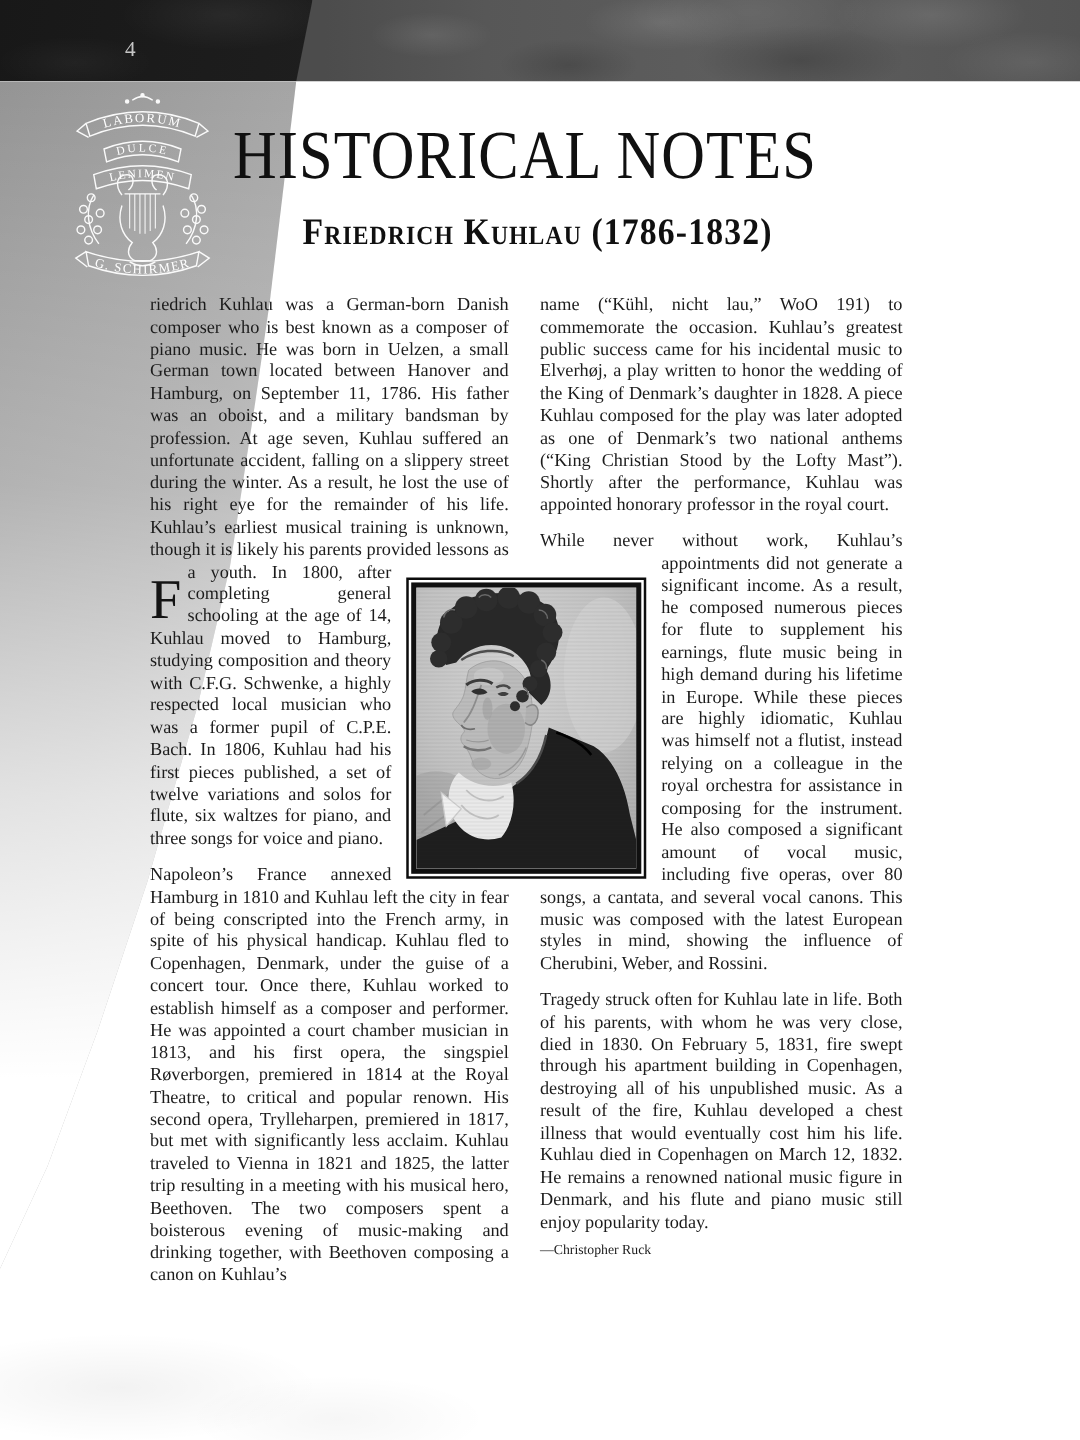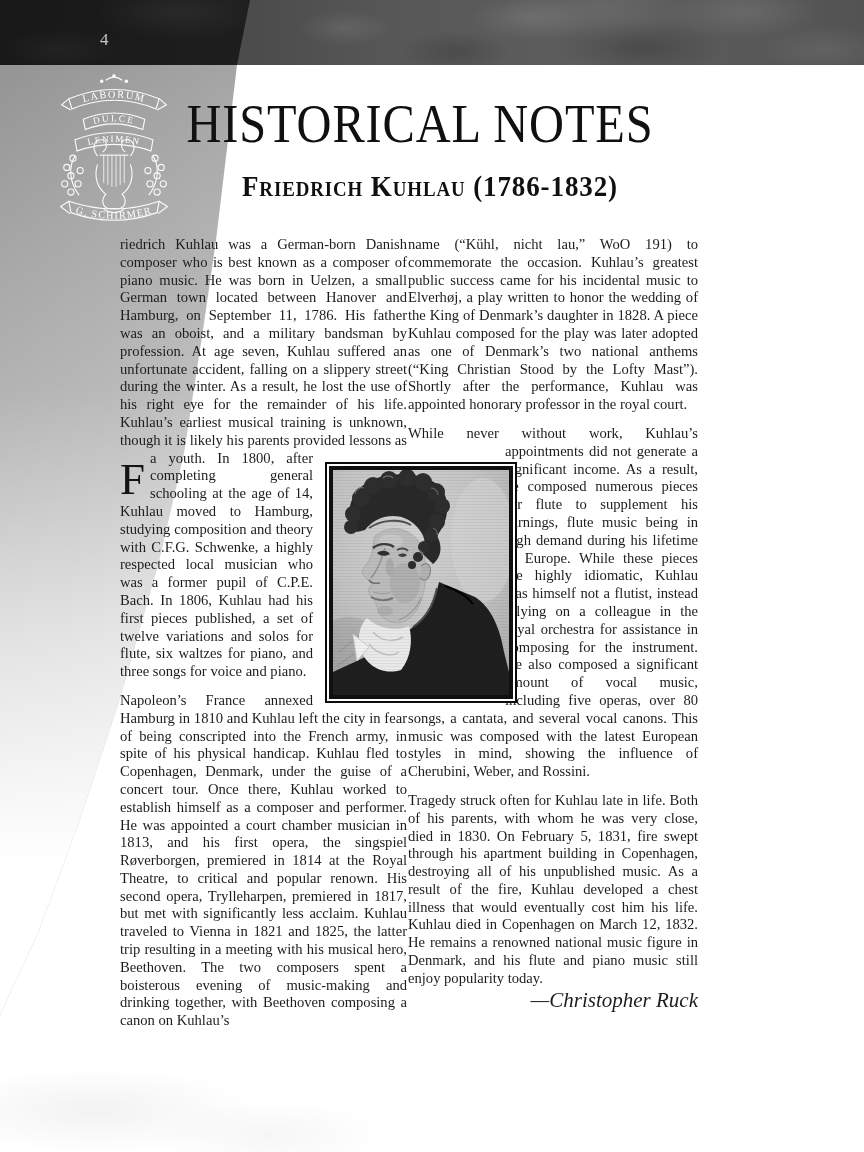--- a/index.html
+++ b/index.html
@@ -50,29 +50,29 @@
     transform:scaleX(.88);transform-origin:50% 0;
   }
   .subtitle{
     position:absolute;left:10px;top:171px;width:840px;text-align:center;
     font-variant:small-caps;font-weight:700;font-size:30px;line-height:1;letter-spacing:1px;
     color:#101010;white-space:nowrap;transform:scaleX(.9);transform-origin:50% 0;
   }
   
   .col{position:absolute;top:236px;text-align:justify;font-size:14.6px;line-height:17.8px;}
   .col-left{left:120px;width:287px;}
-  .col-right{left:408px;width:290px;}
+  .col-right{left:432px;width:290px;}
   .col p{margin:0;}
   .col p + p{margin-top:11px;}
   .dropcap{float:left;font-size:45px;line-height:35px;padding:2px 5px 0 0;color:#141414;}
   .cut-r1{float:right;width:0;height:224px;}
   .cut-r2{float:right;clear:right;width:94px;height:244px;}
   .cut-l1{float:left;width:0;height:224px;}
   .cut-l2{float:left;clear:left;width:97px;height:244px;}
-  .byline{text-align:right;font-style:italic;font-size:21px;margin-top:4px !important;}
+  .byline{font-size:11px;margin-top:4px !important;}
   
   .portrait{
     position:absolute;left:325px;top:462px;width:192px;height:241px;
     border:2px solid #0c0c0c;padding:2px;background:#fff;box-sizing:border-box;z-index:2;
   }
   .portrait-inner{width:100%;height:100%;border:4px solid #101010;box-sizing:border-box;overflow:hidden;background:#c3c3c3;}
   .portrait-inner svg{display:block;}
   
   .logo{position:absolute;left:56px;top:72px;width:116px;height:156px;z-index:3;}
   .logo text{font-family:"Liberation Serif","DejaVu Serif",serif;fill:#fff;}

